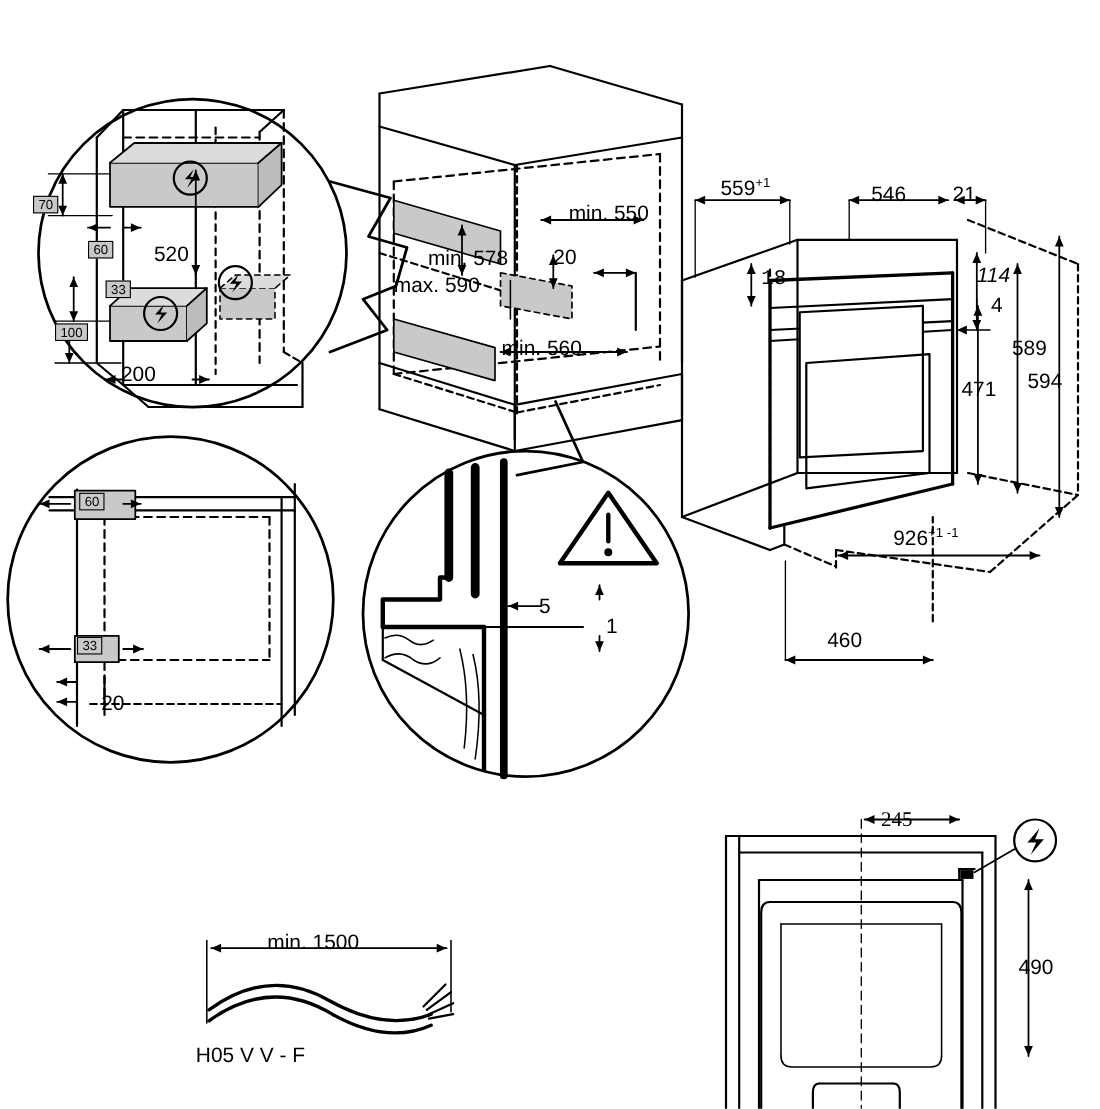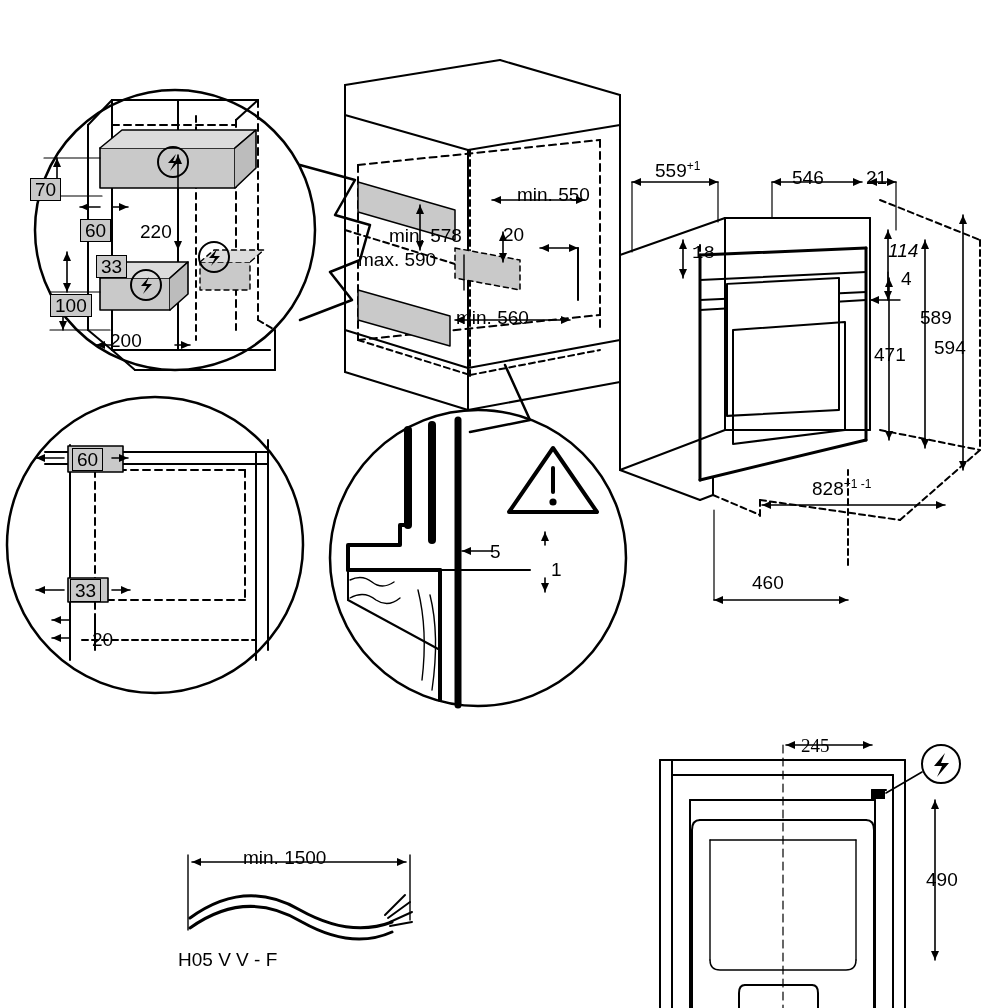--- a/index.html
+++ b/index.html
@@ -38,21 +38,21 @@
   .lbl {
     position: absolute;
     font-size: 19px;
     white-space: nowrap;
     line-height: 1;
   }
   .lbl.boxed {
     background: #c9c9c9;
     border: 1.5px solid #000;
     padding: 1px 4px;
-    font-size: 19px;
+    font-size: 12px;
   }
   .sup {
     font-size: 12px;
     vertical-align: super;
   }
 </style>
 </head>
 <body>
 
 <div id="sheet">
@@ -363,21 +363,21 @@
       <path d="M190 928 q56 -40 112 -6 q50 28 90 10" stroke-width="3"></path>
       <path d="M385 915 L405 895"></path>
       <path d="M388 918 L410 902"></path>
       <path d="M390 922 L412 912"></path>
       <path d="M390 926 L412 922"></path>
     </g>
   </svg>
 
   <div class="lbl boxed" style="left:30px; top:178px;">70</div>
   <div class="lbl boxed" style="left:80px; top:219px;">60</div>
-  <div class="lbl" style="left:140px; top:222px;">220</div>
+  <div class="lbl" style="left:140px; top:222px;">520</div>
   <div class="lbl boxed" style="left:96px; top:255px;">33</div>
   <div class="lbl boxed" style="left:50px; top:294px;">100</div>
   <div class="lbl" style="left:110px; top:331px;">200</div>
 
   <div class="lbl" style="left:505px; top:185px;margin-left:12px;">min. 550</div>
   <div class="lbl" style="left:358px; top:226px;margin-left:31px;">min. 578</div>
   <div class="lbl" style="left:358px; top:250px;">max. 590</div>
   <div class="lbl" style="left:503px; top:225px;">20</div>
   <div class="lbl" style="left:456px; top:308px;">min. 560</div>
 
@@ -390,21 +390,21 @@
 
   <div class="lbl" style="left:655px; top:160px;"><span>559</span><span class="sup">+1</span></div>
   <div class="lbl" style="left:792px; top:168px;">546</div>
   <div class="lbl" style="left:866px; top:168px;">21</div>
   <div class="lbl" style="left:692px; top:244px;font-family:Liberation Mono, monospace;">18</div>
   <div class="lbl" style="left:888px; top:241px;font-style:italic;">114</div>
   <div class="lbl" style="left:901px; top:269px;">4</div>
   <div class="lbl" style="left:920px; top:308px;">589</div>
   <div class="lbl" style="left:934px; top:338px;">594</div>
   <div class="lbl" style="left:874px; top:345px;">471</div>
-  <div class="lbl" style="left:812px; top:478px;"><span>828</span><span class="sup">+1 -1</span></div>
+  <div class="lbl" style="left:812px; top:478px;"><span>926</span><span class="sup">+1 -1</span></div>
   <div class="lbl" style="left:752px; top:573px;">460</div>
 
   <div class="lbl" style="left:801px; top:736px;font-family:Liberation Serif, serif;">245</div>
   <div class="lbl" style="left:926px; top:870px;">490</div>
 
   <div class="lbl" style="left:243px; top:848px;">min. 1500</div>
   <div class="lbl" style="left:178px; top:950px;">H05 V V - F</div>
 
 </div>
 

